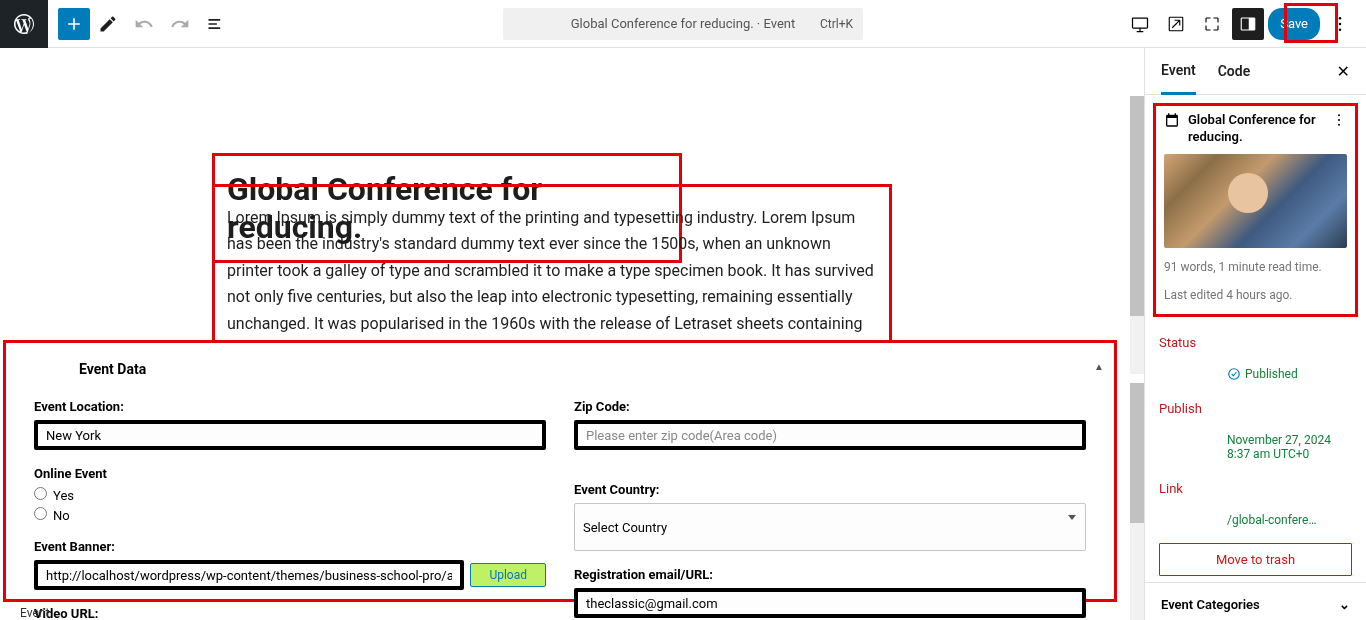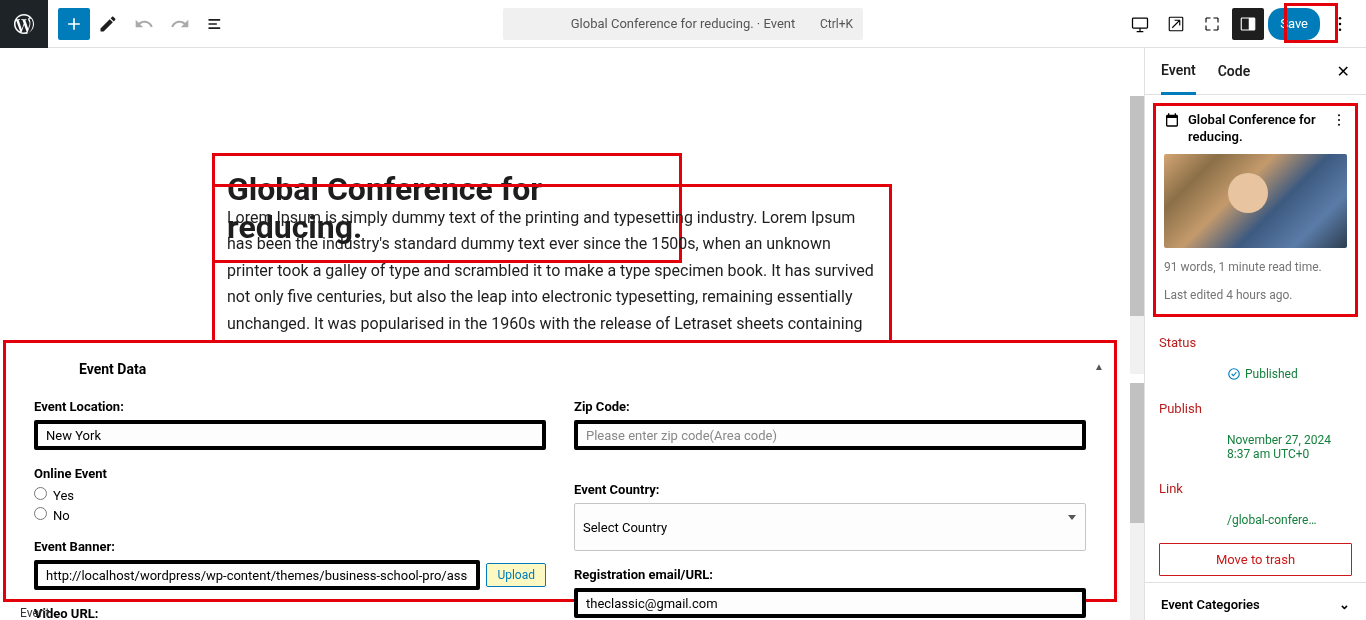--- a/index.html
+++ b/index.html
@@ -33,21 +33,21 @@
 .ev-radio { display:block; font-size:13px; margin:4px 0; }
 .ev-radio input { margin-right:6px; }
 .ev-input { width:100%; height:30px; border:4px solid #000000; border-radius:2px; padding:0 8px; font-size:13px; background:#fdfdfd; }
 .ev-input::placeholder { color:#888; }
 .ev-select { width:100%; height:48px; border:1px solid #c5c5c5; border-radius:2px; padding:0 8px; font-size:13px; background:#fdfdfd; appearance:none; position:relative; }
 .sel-wrap { position:relative; }
 .sel-wrap::after { content:""; position:absolute; right:10px; top:12px; border-left:4px solid transparent; border-right:4px solid transparent; border-top:5px solid #555; pointer-events:none; }
 .ev-row { margin-bottom:16px; }
 .banner-row { display:flex; gap:6px; align-items:center; }
 .banner-row .ev-input { flex:1; }
-.upload-btn { border:1px solid #007cba; color:#007cba; background:#fef9c3; padding:4px 10px; font-size:12px; border-radius:2px; cursor:pointer; }
+.upload-btn { border:1px solid #007cba; color:#007cba; background:#bef264; padding:4px 18px; font-size:12px; border-radius:2px; cursor:pointer; }
 .footer-lbl { position:absolute; left:20px; bottom:0px; font-size:12px; color:#333; }
 .sidebar { width:222px; border-left:1px solid #e0e0e0; display:flex; flex-direction:column; height:100%; overflow:hidden; }
 .sb-tabs { display:flex; align-items:center; height:48px; border-bottom:1px solid #e0e0e0; padding:0 16px; }
 .sb-tab { font-size:14px; font-weight:600; color:#1e1e1e; margin-right:22px; cursor:pointer; padding:14px 0; }
 .sb-tab.active { border-bottom:3px solid #007cba; margin-bottom:-1px; }
 .sb-close { margin-left:auto; cursor:pointer; font-size:16px; }
 .sb-card { margin:8px; border:3px solid #e3000b; padding:6px 8px 10px; }
 .sb-card-head { display:flex; align-items:flex-start; gap:8px; }
 .sb-card-title { font-size:13px; font-weight:600; line-height:1.3; flex:1; }
 .sb-dots { cursor:pointer; }

